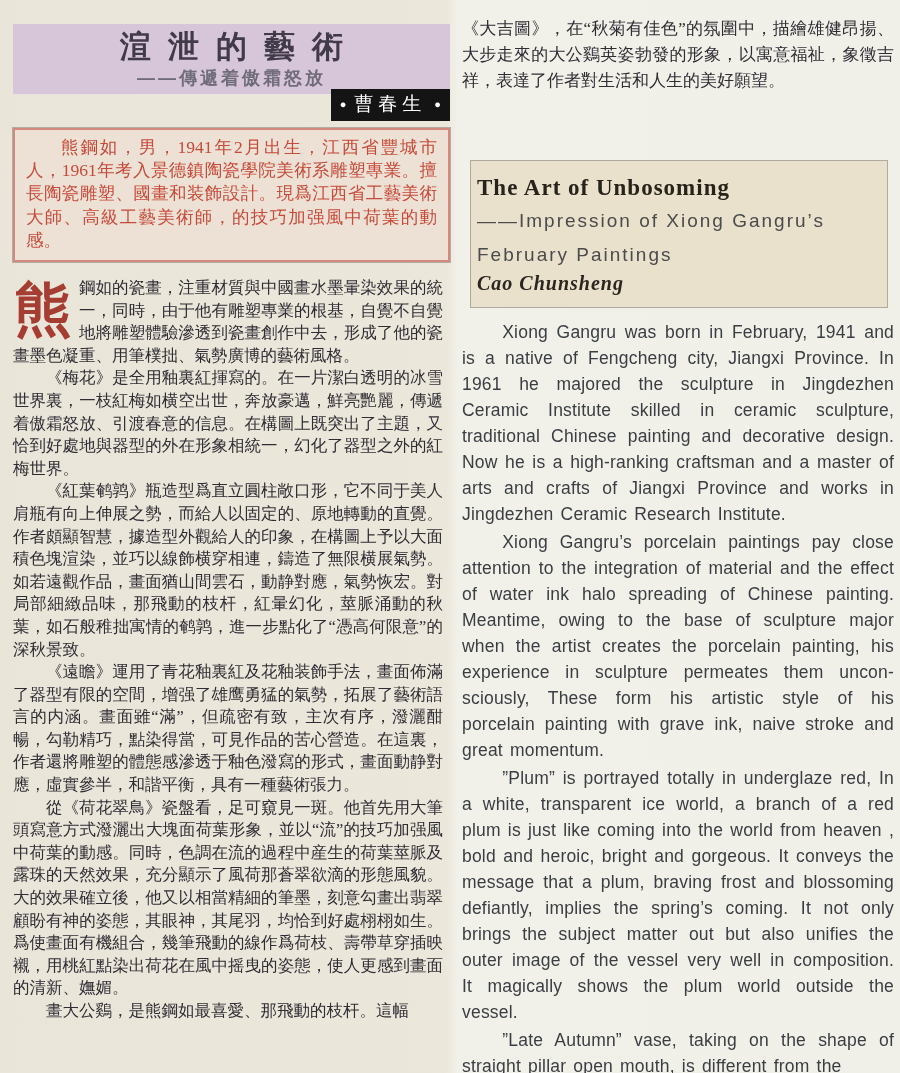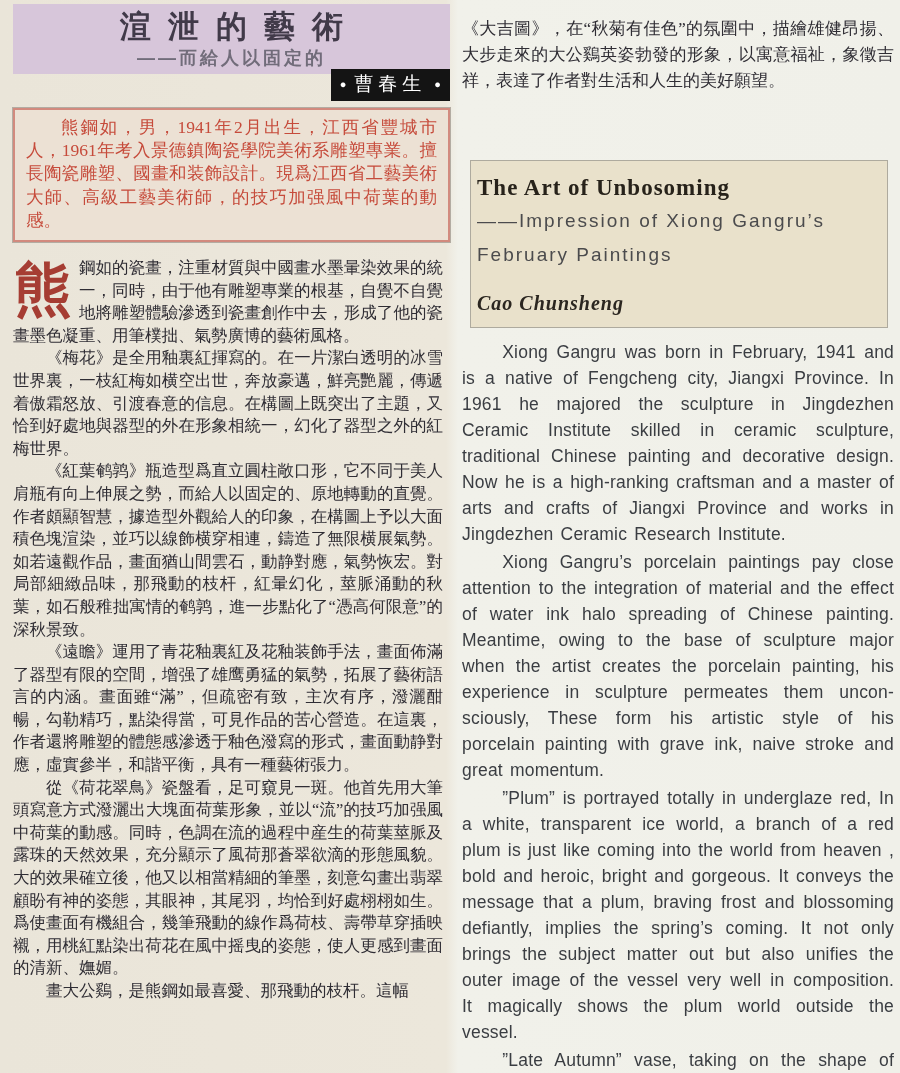--- a/index.html
+++ b/index.html
@@ -2,21 +2,21 @@
 <html><head>
 <meta charset="utf-8">
 <style>
   html,body{margin:0;padding:0;}
   .page{
     position:relative;width:900px;height:1073px;overflow:hidden;
     background:linear-gradient(90deg,#eae5d9 0px,#ece7db 446px,#f1f1ea 458px,#f0f0e9 100%);
     font-family:"Liberation Serif",serif;
   }
   
-  .left-col{position:absolute;left:13px;top:4px;width:437px;}
+  .left-col{position:absolute;left:13px;top:24px;width:437px;}
   .banner{background:#d7c6da;text-align:center;padding:6px 0 5px;}
   .banner-title{
     font-size:31px;font-weight:bold;color:#413a49;
     letter-spacing:17px;text-indent:17px;line-height:34px;
   }
   .banner-sub{
     font-family:"Liberation Sans",sans-serif;
     font-size:18px;font-weight:bold;color:#716c7a;
     letter-spacing:3px;line-height:22px;margin-top:3px;
   }
@@ -59,39 +59,39 @@
   }
   .en-box-title{
     font-size:23px;font-weight:bold;color:#27221a;letter-spacing:1px;line-height:27px;
   }
   .en-box-line{
     font-family:"Liberation Sans",sans-serif;
     font-size:19px;color:#4b4b4d;letter-spacing:2px;line-height:28px;margin-top:6px;
   }
   .en-box-author{
     font-style:italic;font-weight:bold;font-size:20px;color:#2b2620;
-    letter-spacing:1px;line-height:26px;margin-top:21px;
+    letter-spacing:1px;line-height:26px;margin-top:1px;
   }
   .en-body{
     margin-top:11px;font-family:"Liberation Sans",sans-serif;
     font-size:17.5px;line-height:26px;color:#3a3d42;
     text-align:justify;word-spacing:2px;letter-spacing:0.2px;
   }
   .en-body p{margin:0 0 2px;text-indent:2.3em;}
 </style>
 </head>
 <body>
 
 <div class="page">
 
   <div class="left-col">
 
     <div class="banner">
       <div class="banner-title">渲泄的藝術</div>
-      <div class="banner-sub">——而給人以固定的</div>
+      <div class="banner-sub">——傳遞着傲霜怒放</div>
     </div>
 
     <div class="badge-row">
       <div class="badge">
         <span class="badge-dot">●</span>
         <span class="badge-name">曹春生</span>
         <span class="badge-dot">●</span>
       </div>
     </div>
 

